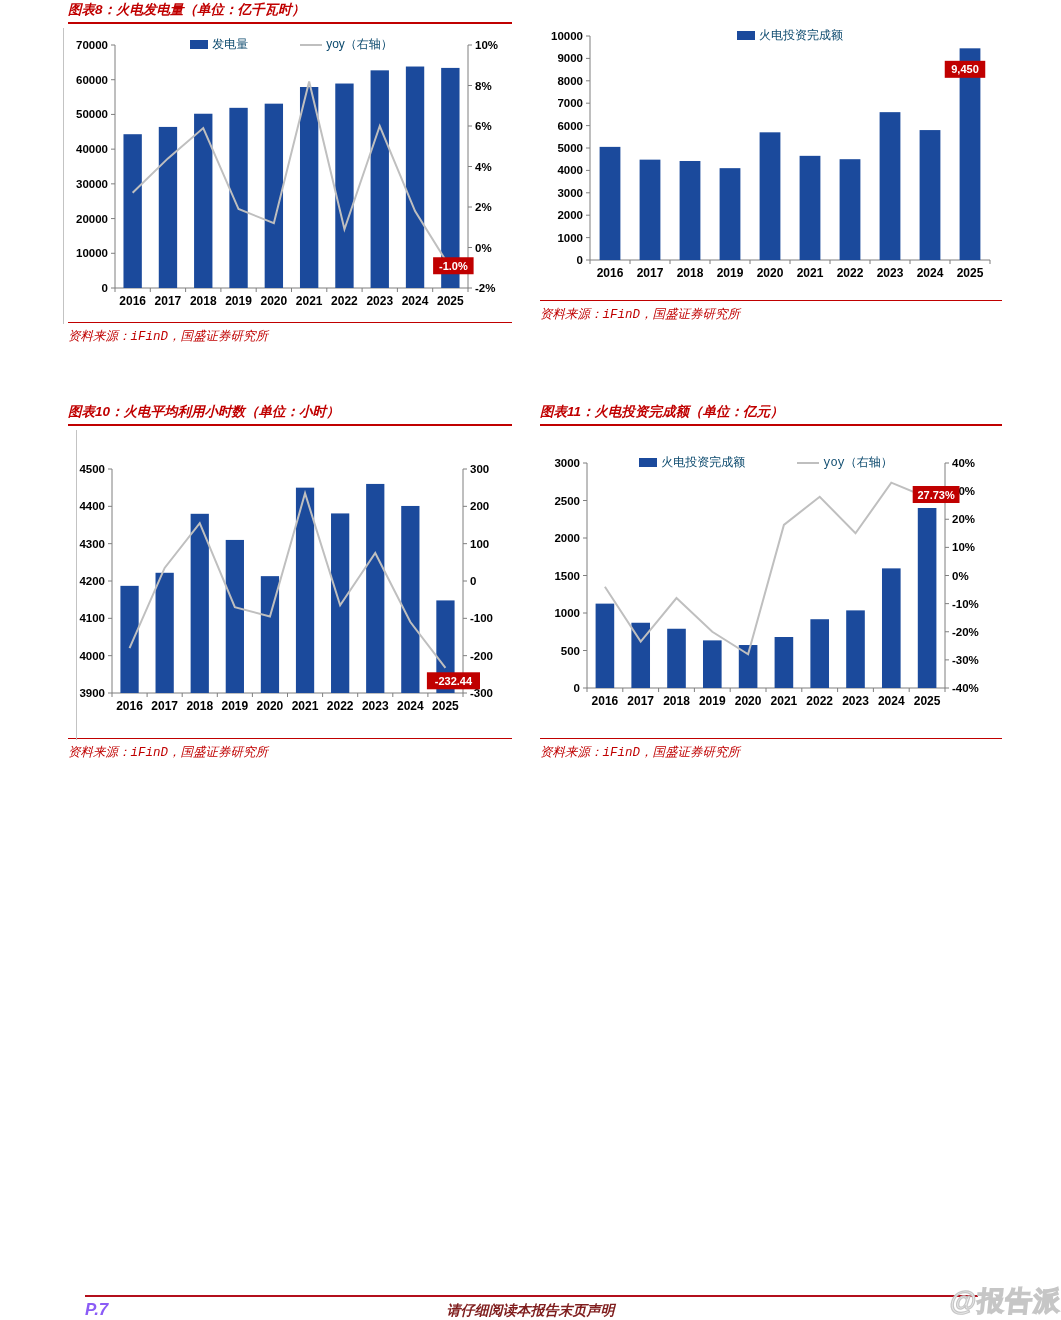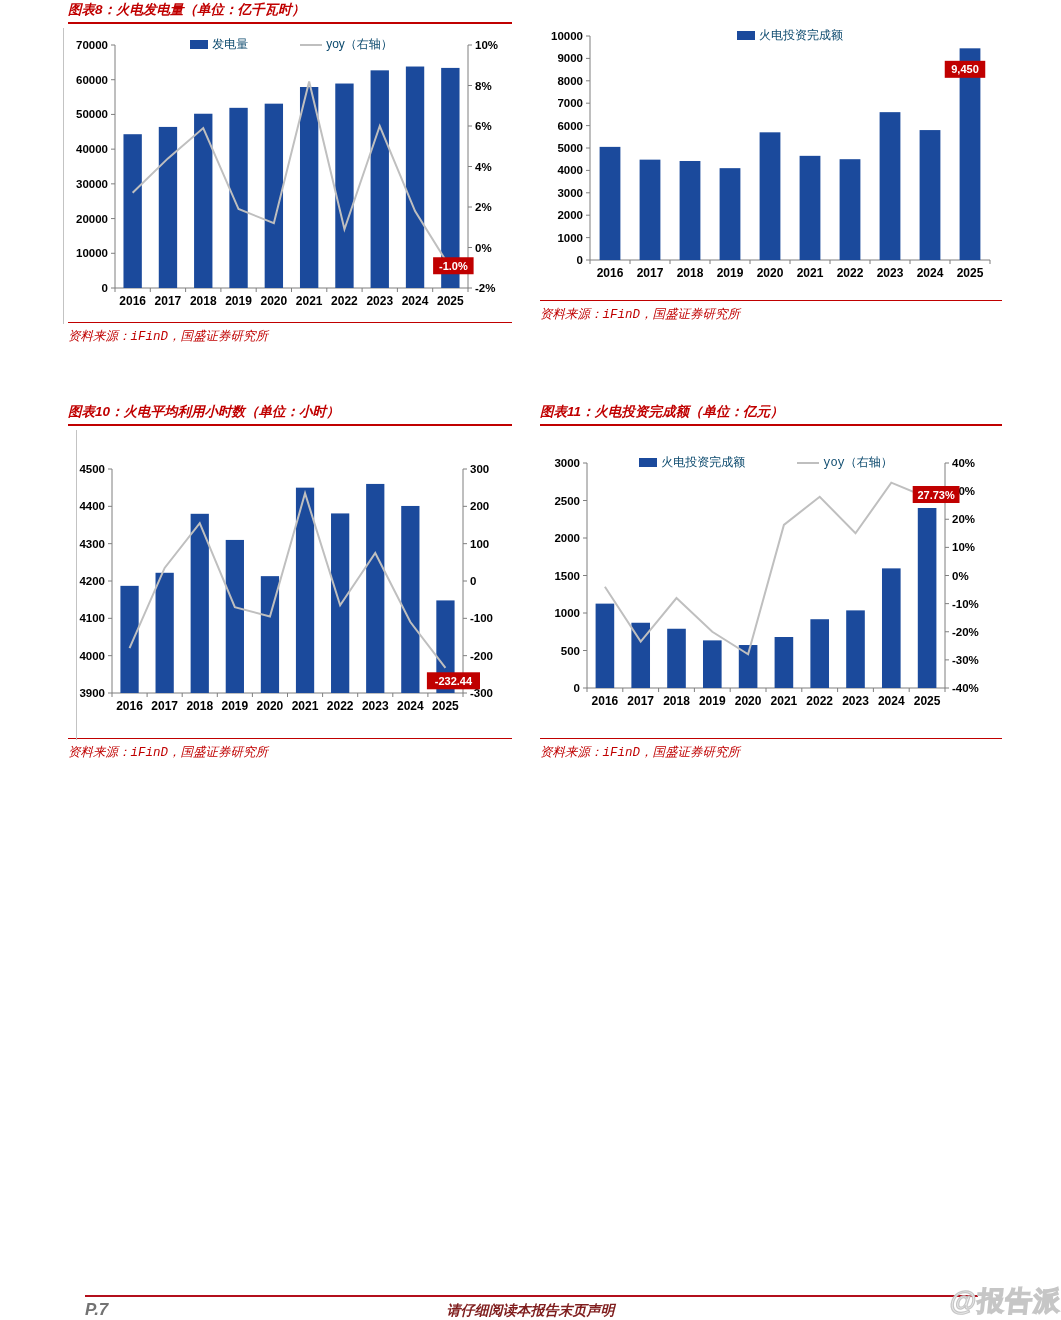--- a/index.html
+++ b/index.html
@@ -19,21 +19,21 @@
           pointer-events:none;}
   .legend .item{display:flex;align-items:center;gap:4px;font-size:12px;color:#0c4a6e;white-space:nowrap;}
   .swatch-bar{width:18px;height:9px;display:inline-block;}
   .swatch-line{width:22px;height:2px;display:inline-block;}
   .edge{position:absolute;width:1px;background:#c3c3c3;top:2px;height:calc(100% + 8px);}
   .p1 .edge{left:-5px;}
   .p3 .edge{left:8px;}
   .source{border-top:1px solid #C00000;margin-top:8px;padding-top:5px;color:#C00000;
           font-style:italic;font-size:12.5px;font-family:Liberation Mono, monospace;}
   .footer-line{position:absolute;left:85px;width:893px;top:1295px;height:2px;background:#B30F1C;}
-  .p-label{position:absolute;left:85px;top:1300px;color:#737373;font-weight:bold;font-style:italic;font-size:17px;}
+  .p-label{position:absolute;left:85px;top:1300px;color:#8b5cf6;font-weight:bold;font-style:italic;font-size:17px;}
   .disclaimer{position:absolute;left:0;right:0;top:1302px;text-align:center;color:#7f1d1d;
               font-weight:bold;font-style:italic;font-size:14px;}
   .watermark{position:absolute;right:0px;top:1283px;font-size:27px;font-weight:bold;
              color:#ececec;-webkit-text-stroke:1.2px #c6c6c6;transform:skewX(-6deg);
              letter-spacing:1px;white-space:nowrap;}
 </style>
 </head>
 <body>
 
 <div id="page">

